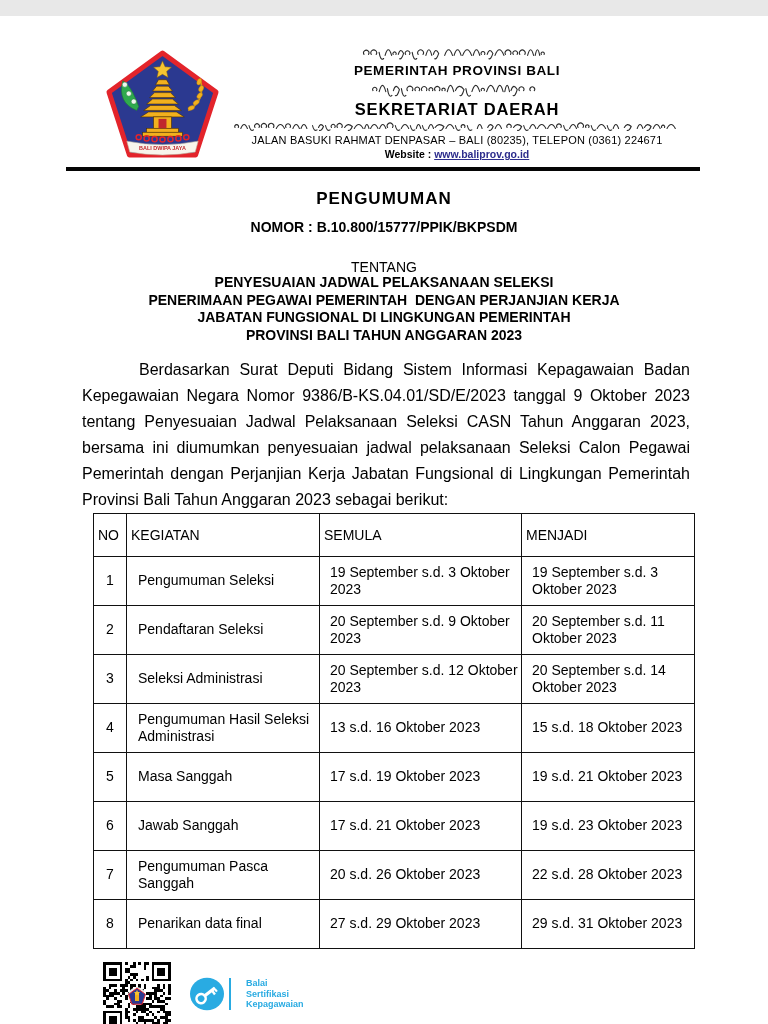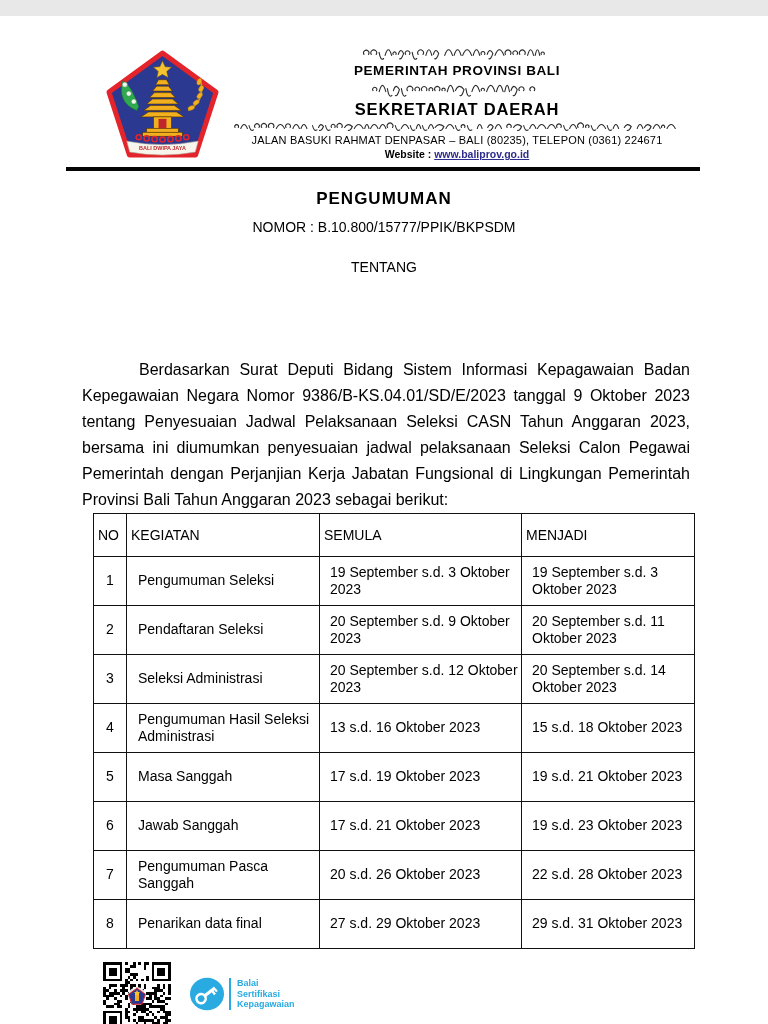--- a/index.html
+++ b/index.html
@@ -14,21 +14,21 @@
   .bali-script{display:block;margin:1px auto;}
   .org-name{font-size:13.5px;font-weight:bold;letter-spacing:.6px;margin-top:1px;}
   .dept-name{font-size:16.5px;font-weight:bold;letter-spacing:.8px;margin-top:1px;}
   .address-line{font-size:11px;margin-top:1px;letter-spacing:.2px;}
   .website-line{font-size:10.5px;font-weight:bold;margin-top:2px;}
   .website-line a{color:#2c2c8c;text-decoration:underline;}
   .rule{position:absolute;left:66px;top:151px;width:634px;height:4px;background:#050505;}
   
   .doc-title{position:absolute;left:0;top:173px;width:100%;text-align:center;
              font-size:17px;font-weight:bold;letter-spacing:1px;}
-  .doc-number{position:absolute;left:0;top:203px;width:100%;text-align:center;font-size:14px;}
+  .doc-number{position:absolute;left:0;top:203px;width:100%;text-align:center;font-size:14px;font-weight:bold;}
   .doc-about{position:absolute;left:0;top:243px;width:100%;text-align:center;font-size:14px;}
   .subject{position:absolute;left:0;top:258px;width:100%;text-align:center;
            font-size:14px;font-weight:bold;line-height:17.5px;}
   .subject div{white-space:pre-wrap;}
   
   .body-par{position:absolute;left:82px;top:341px;width:608px;margin:0;
             font-size:16px;line-height:26px;text-align:justify;text-indent:57px;}
   
   .schedule{position:absolute;left:93px;top:497px;width:601px;border-collapse:collapse;
             table-layout:fixed;font-size:14px;}
@@ -37,21 +37,21 @@
   .schedule td{height:44px;line-height:17.5px;}
   .td-no{text-align:center;width:33px;}
   .td-keg{padding:2px 6px 2px 11px;}
   .td-date{padding:2px 3px 2px 10px;}
   col.c-no{width:33px;} col.c-keg{width:193px;} col.c-sem{width:202px;} col.c-men{width:173px;}
   
   .qr{position:absolute;left:98px;top:941px;width:78px;height:78px;shape-rendering:crispEdges;}
   .qr-emblem{position:absolute;left:127px;top:970px;width:20px;height:20px;}
   .bsre-logo{position:absolute;left:189px;top:960px;width:36px;height:36px;}
   .bsre-text{position:absolute;left:229px;top:962px;border-left:2px solid #29abe2;
-             padding-left:6px;font-size:9px;font-weight:bold;line-height:10.5px;color:#29abe2;}
+             padding-left:15px;font-size:9px;font-weight:bold;line-height:10.5px;color:#29abe2;}
   .disclaimer{position:absolute;left:288px;top:964px;font-size:14px;line-height:21px;color:#3d3d3d;}
 </style>
 </head>
 <body>
 
 <div class="page">
 
   <svg class="emblem" viewBox="0 0 120 113">
     <polygon points="60,4 114,43.5 93.4,107 26.6,107 6,43.5" fill="#2b3990" stroke="#e3242b" stroke-width="5" stroke-linejoin="round"></polygon>
     <polygon points="60,12 62.6,18 69,18.4 64.2,22.6 65.6,28.8 60,25.6 54.4,28.8 55.8,22.6 51,18.4 57.4,18" fill="#f6c431" stroke="#8a6206" stroke-width="0.5"></polygon>
@@ -115,20 +115,26 @@
       <span>Website :</span>
       <a href="#">www.baliprov.go.id</a>
     </div>
   </div>
 
   <div class="rule"></div>
 
   <div class="doc-title">PENGUMUMAN</div>
   <div class="doc-number">NOMOR : B.10.800/15777/PPIK/BKPSDM</div>
   <div class="doc-about">TENTANG</div>
+  <div class="subject">
+    <div>PENYESUAIAN JADWAL PELAKSANAAN SELEKSI</div>
+    <div>PENERIMAAN PEGAWAI PEMERINTAH  DENGAN PERJANJIAN KERJA</div>
+    <div>JABATAN FUNGSIONAL DI LINGKUNGAN PEMERINTAH</div>
+    <div>PROVINSI BALI TAHUN ANGGARAN 2023</div>
+  </div>
 
   <p class="body-par">Berdasarkan Surat Deputi Bidang Sistem Informasi Kepagawaian Badan Kepegawaian Negara Nomor 9386/B-KS.04.01/SD/E/2023 tanggal 9 Oktober 2023 tentang Penyesuaian Jadwal Pelaksanaan Seleksi CASN Tahun Anggaran 2023, bersama ini diumumkan penyesuaian jadwal pelaksanaan Seleksi Calon Pegawai Pemerintah dengan Perjanjian Kerja Jabatan Fungsional di Lingkungan Pemerintah Provinsi Bali Tahun Anggaran 2023 sebagai berikut:</p>
 
   <table class="schedule">
     <colgroup>
         <col class="c-no">
         <col class="c-keg">
         <col class="c-sem">
         <col class="c-men">
       </colgroup>

